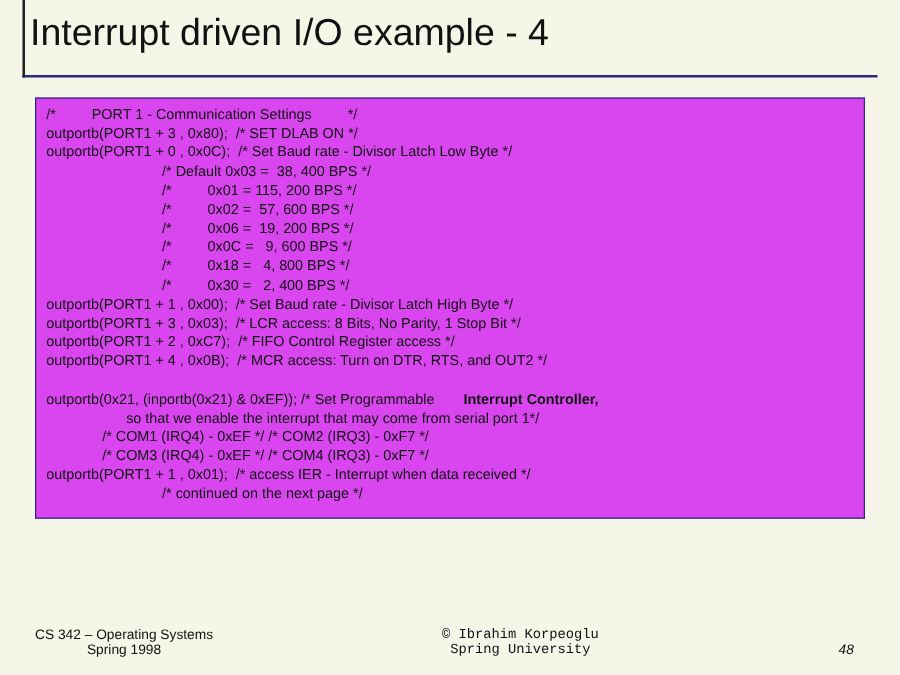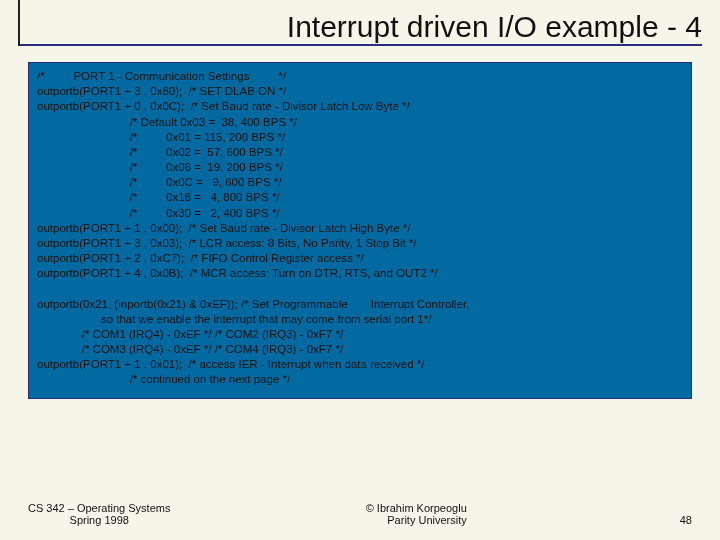--- a/index.html
+++ b/index.html
@@ -11,63 +11,62 @@
     position: relative;
     overflow: hidden;
   }
   .title-wrap {
     padding: 10px 18px 0 18px;
   }
   .title {
     font-size: 30px;
     color: #111;
     border-bottom: 2px solid #2a2a80;
-    padding-bottom: 0;
+    padding-bottom: 16px;
     padding-left: 6px;
     position: relative;
     font-weight: normal;
-    text-align: right;
   }
   .title::before {
     content: "";
     position: absolute;
     left: 0;
     top: -10px;
     bottom: -2px;
     width: 2px;
     background: #222;
   }
   .codebox {
     margin: 16px 28px 0 28px;
     border: 1px solid #2a2a80;
-    background: #0369a1;
+    background: #d946ef;
     padding: 6px 8px 10px 8px;
     font-family: Verdana, Geneva, sans-serif;
     font-size: 11.5px;
     line-height: 1.32;
     color: #111;
     white-space: pre;
     overflow: hidden;
   }
-  .codebox .bold { font-weight: normal; padding-left: 20px; }
+  .codebox .bold { font-weight: bold; padding-left: 20px; }
   .footer {
     position: absolute;
     bottom: 14px;
     left: 0;
     width: 100%;
     padding: 0 28px;
     display: flex;
     justify-content: space-between;
     align-items: flex-end;
     font-size: 11px;
     color: #111;
   }
   .footer .left { text-align: center; }
-  .footer .center { text-align: right; flex: 0 0 auto; }
-  .footer .right { text-align: right; width: 30px; }
+  .footer .center { text-align: center; flex: 0 0 auto; font-family: Liberation Mono, monospace; }
+  .footer .right { text-align: center; width: 30px; font-style: italic; }
 </style>
 </head>
 <body>
 
 <div class="title-wrap">
   <h1 class="title">Interrupt driven I/O example - 4</h1>
 </div>
 
 <div class="codebox"><span>/*         PORT 1 - Communication Settings         */
 outportb(PORT1 + 3 , 0x80);  /* SET DLAB ON */
@@ -91,16 +90,16 @@
 outportb(PORT1 + 1 , 0x01);  /* access IER - Interrupt when data received */
                              /* continued on the next page */</span></div>
 
 <div class="footer">
   <div class="left">
     <div>CS 342 – Operating Systems</div>
     <div>Spring 1998</div>
   </div>
   <div class="center">
     <div>© Ibrahim Korpeoglu</div>
-    <div>Parity University</div>
+    <div>Spring University</div>
   </div>
   <div class="right">48</div>
 </div>
 
 </body></html>

